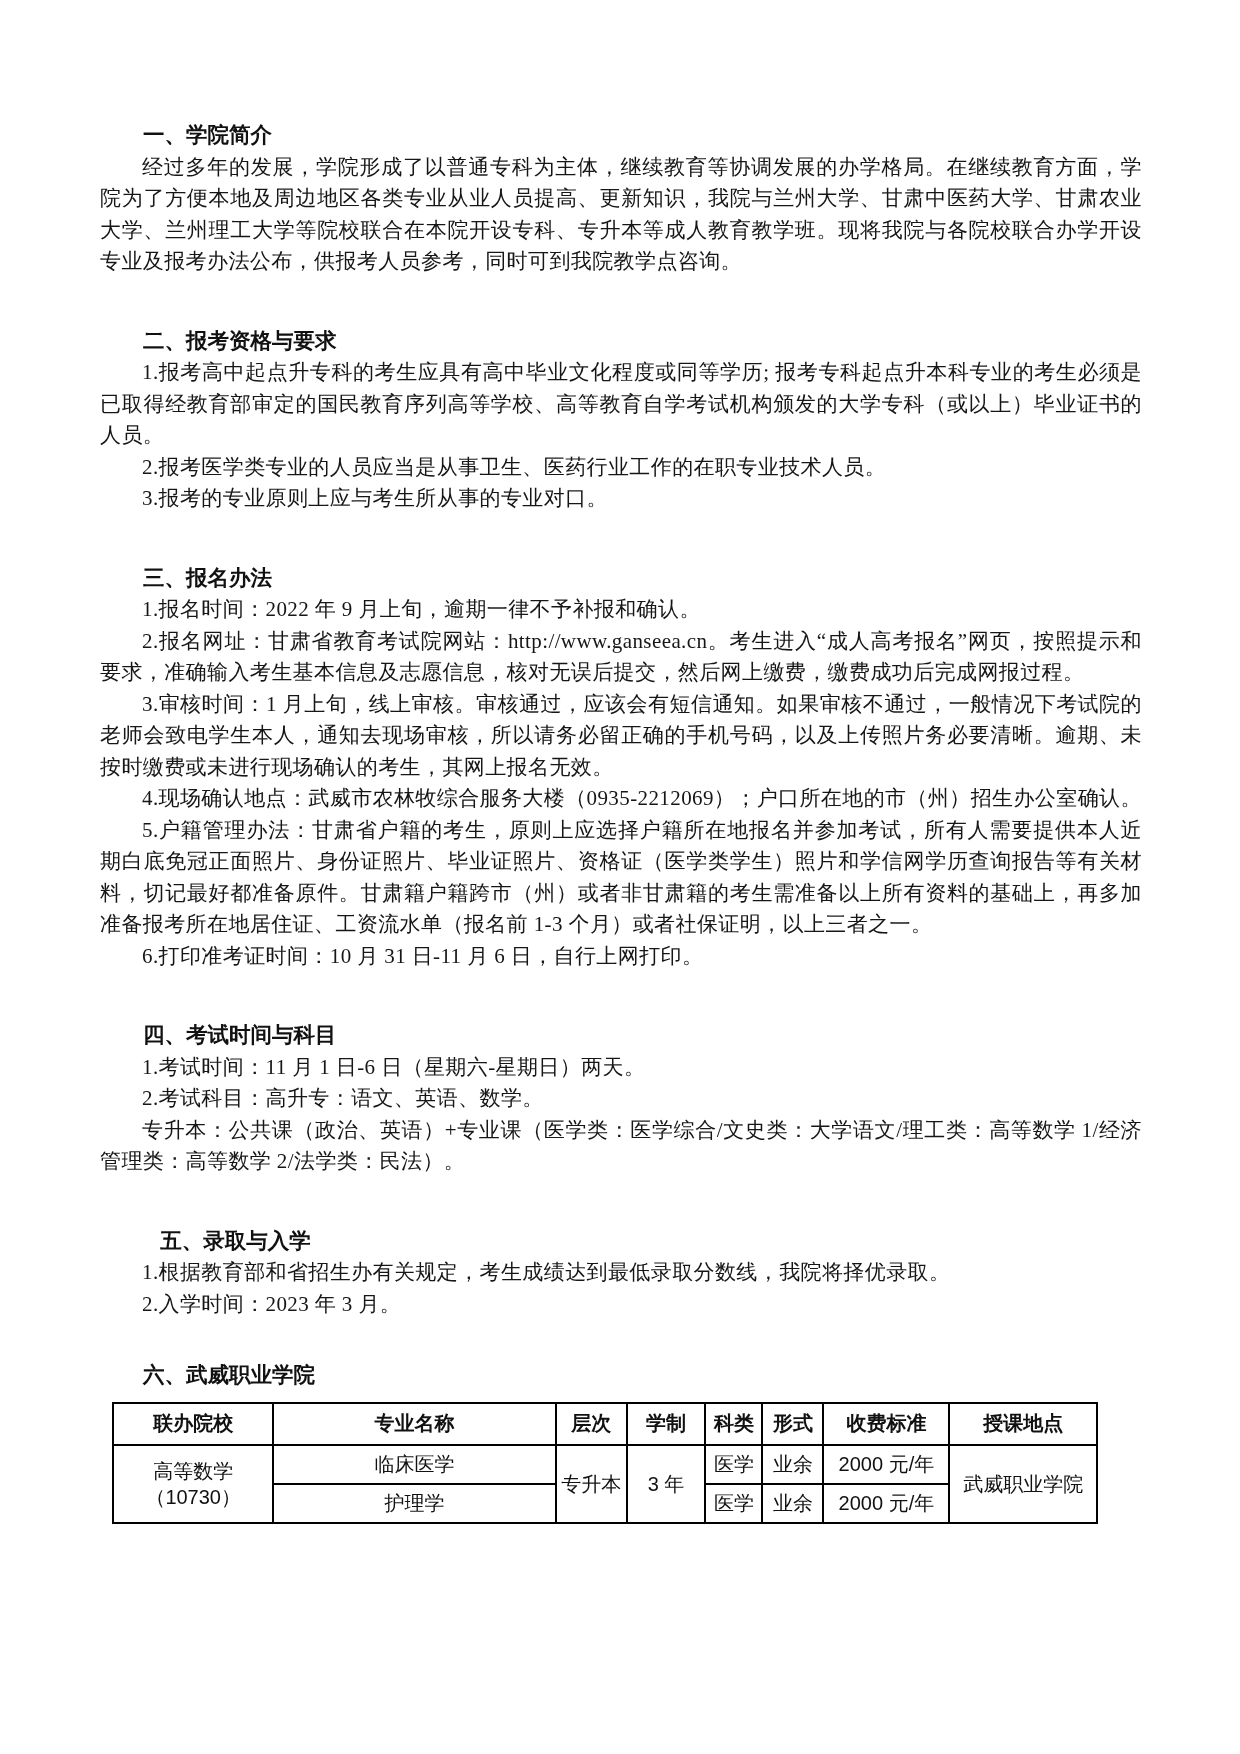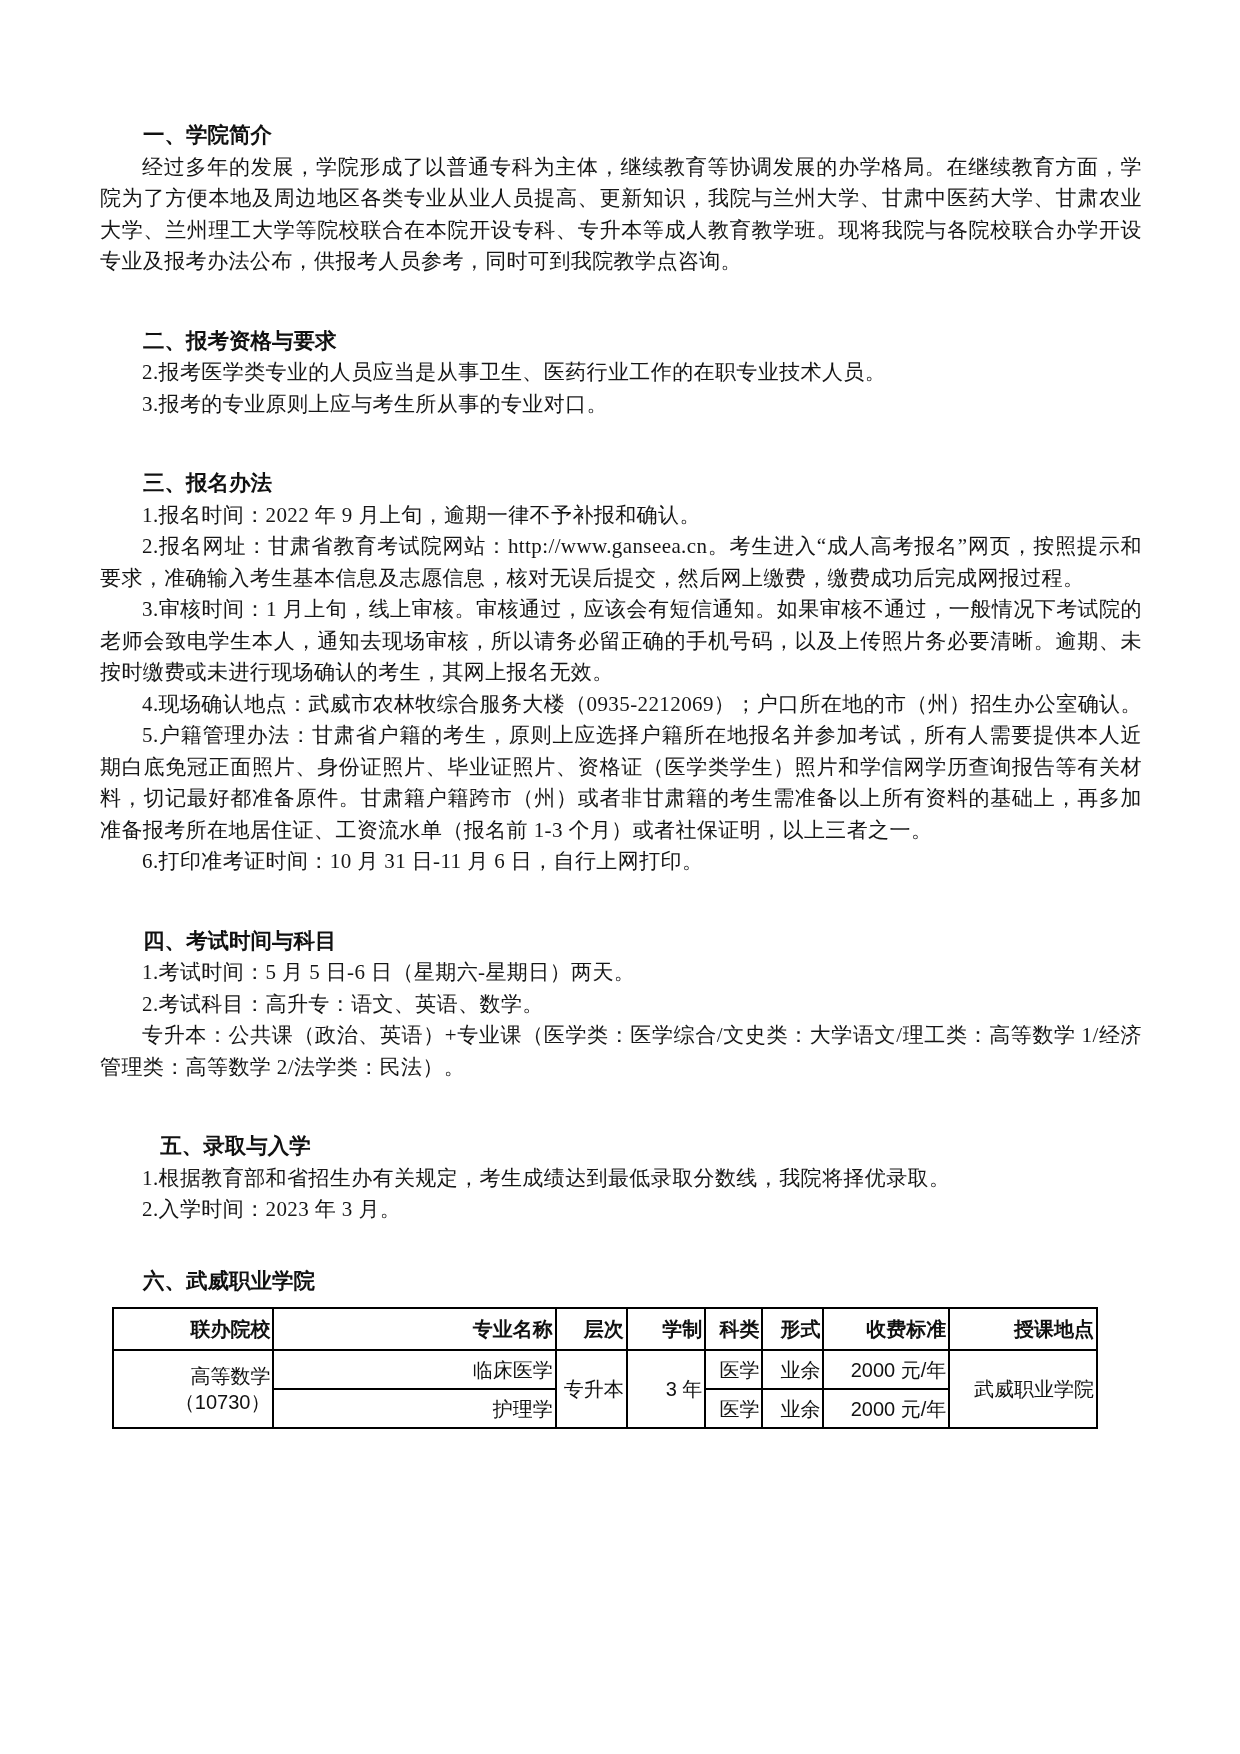--- a/index.html
+++ b/index.html
@@ -38,21 +38,21 @@
   table.programs {
     border-collapse: collapse;
     table-layout: fixed;
     width: 986px;
     margin: 10px 0 0 12px;
     font-family: "Liberation Sans", "DejaVu Sans", sans-serif;
     color: #111111;
   }
   table.programs th, table.programs td {
     border: 2px solid #000000;
-    text-align: right;
+    text-align: center;
     vertical-align: middle;
     padding: 0 2px;
     overflow: hidden;
   }
   table.programs th {
     height: 40px;
     font-size: 20px;
     font-weight: 700;
   }
   table.programs td {
@@ -75,37 +75,38 @@
 
 <div class="page">
 
   <section class="first">
     <h2>一、学院简介</h2>
     <p>经过多年的发展，学院形成了以普通专科为主体，继续教育等协调发展的办学格局。在继续教育方面，学院为了方便本地及周边地区各类专业从业人员提高、更新知识，我院与兰州大学、甘肃中医药大学、甘肃农业大学、兰州理工大学等院校联合在本院开设专科、专升本等成人教育教学班。现将我院与各院校联合办学开设专业及报考办法公布，供报考人员参考，同时可到我院教学点咨询。</p>
   </section>
 
   <section>
     <h2>二、报考资格与要求</h2>
+    <p>1.报考高中起点升专科的考生应具有高中毕业文化程度或同等学历; 报考专科起点升本科专业的考生必须是已取得经教育部审定的国民教育序列高等学校、高等教育自学考试机构颁发的大学专科（或以上）毕业证书的人员。</p>
     <p>2.报考医学类专业的人员应当是从事卫生、医药行业工作的在职专业技术人员。</p>
     <p>3.报考的专业原则上应与考生所从事的专业对口。</p>
   </section>
 
   <section>
     <h2>三、报名办法</h2>
     <p>1.报名时间：2022 年 9 月上旬，逾期一律不予补报和确认。</p>
     <p>2.报名网址：甘肃省教育考试院网站：http://www.ganseea.cn。考生进入“成人高考报名”网页，按照提示和要求，准确输入考生基本信息及志愿信息，核对无误后提交，然后网上缴费，缴费成功后完成网报过程。</p>
     <p>3.审核时间：1 月上旬，线上审核。审核通过，应该会有短信通知。如果审核不通过，一般情况下考试院的老师会致电学生本人，通知去现场审核，所以请务必留正确的手机号码，以及上传照片务必要清晰。逾期、未按时缴费或未进行现场确认的考生，其网上报名无效。</p>
     <p>4.现场确认地点：武威市农林牧综合服务大楼（0935-2212069）；户口所在地的市（州）招生办公室确认。</p>
     <p>5.户籍管理办法：甘肃省户籍的考生，原则上应选择户籍所在地报名并参加考试，所有人需要提供本人近期白底免冠正面照片、身份证照片、毕业证照片、资格证（医学类学生）照片和学信网学历查询报告等有关材料，切记最好都准备原件。甘肃籍户籍跨市（州）或者非甘肃籍的考生需准备以上所有资料的基础上，再多加准备报考所在地居住证、工资流水单（报名前 1-3 个月）或者社保证明，以上三者之一。</p>
     <p>6.打印准考证时间：10 月 31 日-11 月 6 日，自行上网打印。</p>
   </section>
 
   <section>
     <h2>四、考试时间与科目</h2>
-    <p>1.考试时间：5 月 5 日-6 日（星期六-星期日）两天。</p>
+    <p>1.考试时间：11 月 1 日-6 日（星期六-星期日）两天。</p>
     <p>2.考试科目：高升专：语文、英语、数学。</p>
     <p>专升本：公共课（政治、英语）+专业课（医学类：医学综合/文史类：大学语文/理工类：高等数学 1/经济管理类：高等数学 2/法学类：民法）。</p>
   </section>
 
   <section>
     <h2 class="indent-extra">五、录取与入学</h2>
     <p>1.根据教育部和省招生办有关规定，考生成绩达到最低录取分数线，我院将择优录取。</p>
     <p>2.入学时间：2023 年 3 月。</p>
   </section>
 

